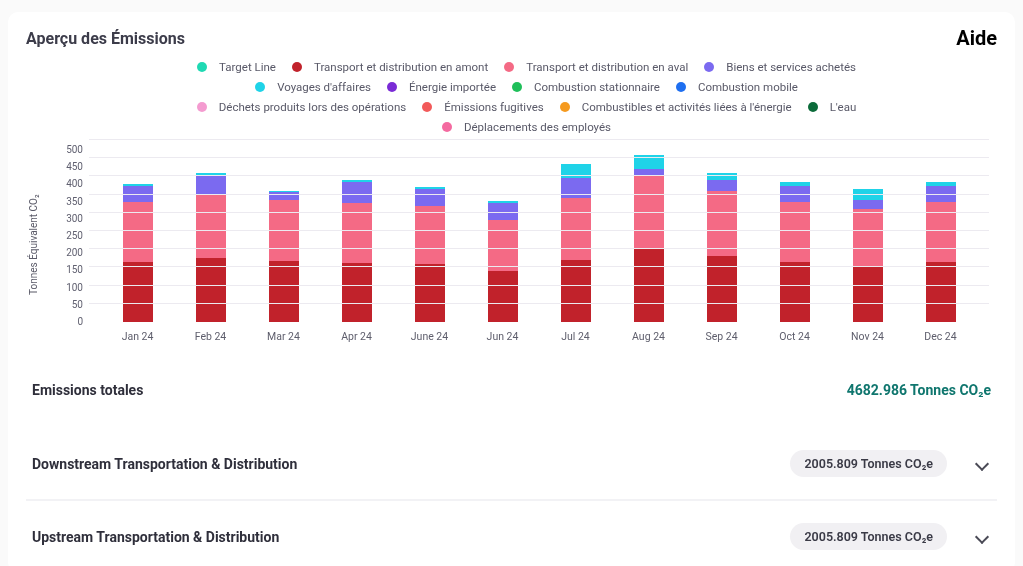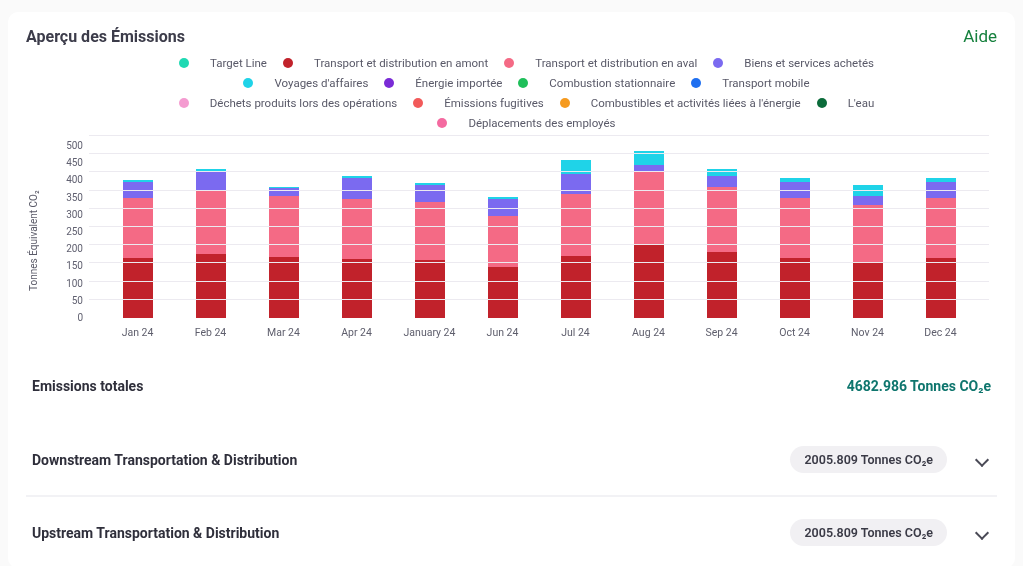--- a/index.html
+++ b/index.html
@@ -23,40 +23,40 @@
     display: flex;
     justify-content: space-between;
     align-items: center;
   }
   .title {
     font-size: 16px;
     font-weight: 700;
     color: #3c3c4a;
   }
   .help {
-    font-size: 17px;
-    font-weight: 400;
-    color: #15803d;
+    font-size: 20px;
+    font-weight: 700;
+    color: #000000;
     cursor: pointer;
   }
   
   .legend {
     margin-top: 10px;
     display: flex;
     flex-wrap: wrap;
     justify-content: center;
     gap: 6px 16px;
     font-size: 11.5px;
     color: #595968;
     padding: 0 90px 0 120px;
   }
   .legend-item {
     display: inline-flex;
     align-items: center;
-    gap: 21px;
+    gap: 12px;
     white-space: nowrap;
     text-align: center;
   }
   .legend-dot {
     width: 10px; height: 10px; border-radius: 50%;
     display: inline-block;
   }
   
   .chart-area {
     display: flex;
@@ -204,21 +204,21 @@
         <span class="legend-item">
           <span class="legend-dot" style="background: rgb(122, 43, 214);"></span>
           <span>Énergie importée</span>
         </span>
         <span class="legend-item">
           <span class="legend-dot" style="background: rgb(31, 191, 90);"></span>
           <span>Combustion stationnaire</span>
         </span>
         <span class="legend-item">
           <span class="legend-dot" style="background: rgb(31, 111, 240);"></span>
-          <span>Transport mobile</span>
+          <span>Combustion mobile</span>
         </span>
         <span class="legend-item">
           <span class="legend-dot" style="background: rgb(244, 155, 208);"></span>
           <span>Déchets produits lors des opérations</span>
         </span>
         <span class="legend-item">
           <span class="legend-dot" style="background: rgb(242, 90, 90);"></span>
           <span>Émissions fugitives</span>
         </span>
         <span class="legend-item">
@@ -347,21 +347,21 @@
                 <div class="seg" style="height: 16.38px; background: rgb(123, 106, 240);"></div>
                 <div class="seg" style="height: 3.64px; background: rgb(31, 211, 232);"></div>
               </div>
             </div>
           </div>
         <div class="x-labels" id="x-labels">
             <div class="x-label">Jan 24</div>
             <div class="x-label">Feb 24</div>
             <div class="x-label">Mar 24</div>
             <div class="x-label">Apr 24</div>
-            <div class="x-label">January 24</div>
+            <div class="x-label">June 24</div>
             <div class="x-label">Jun 24</div>
             <div class="x-label">Jul 24</div>
             <div class="x-label">Aug 24</div>
             <div class="x-label">Sep 24</div>
             <div class="x-label">Oct 24</div>
             <div class="x-label">Nov 24</div>
             <div class="x-label">Dec 24</div>
           </div>
       <div class="grid-line" style="bottom: 46.2px;"></div>
           <div class="grid-line" style="bottom: 64.4px;"></div>

